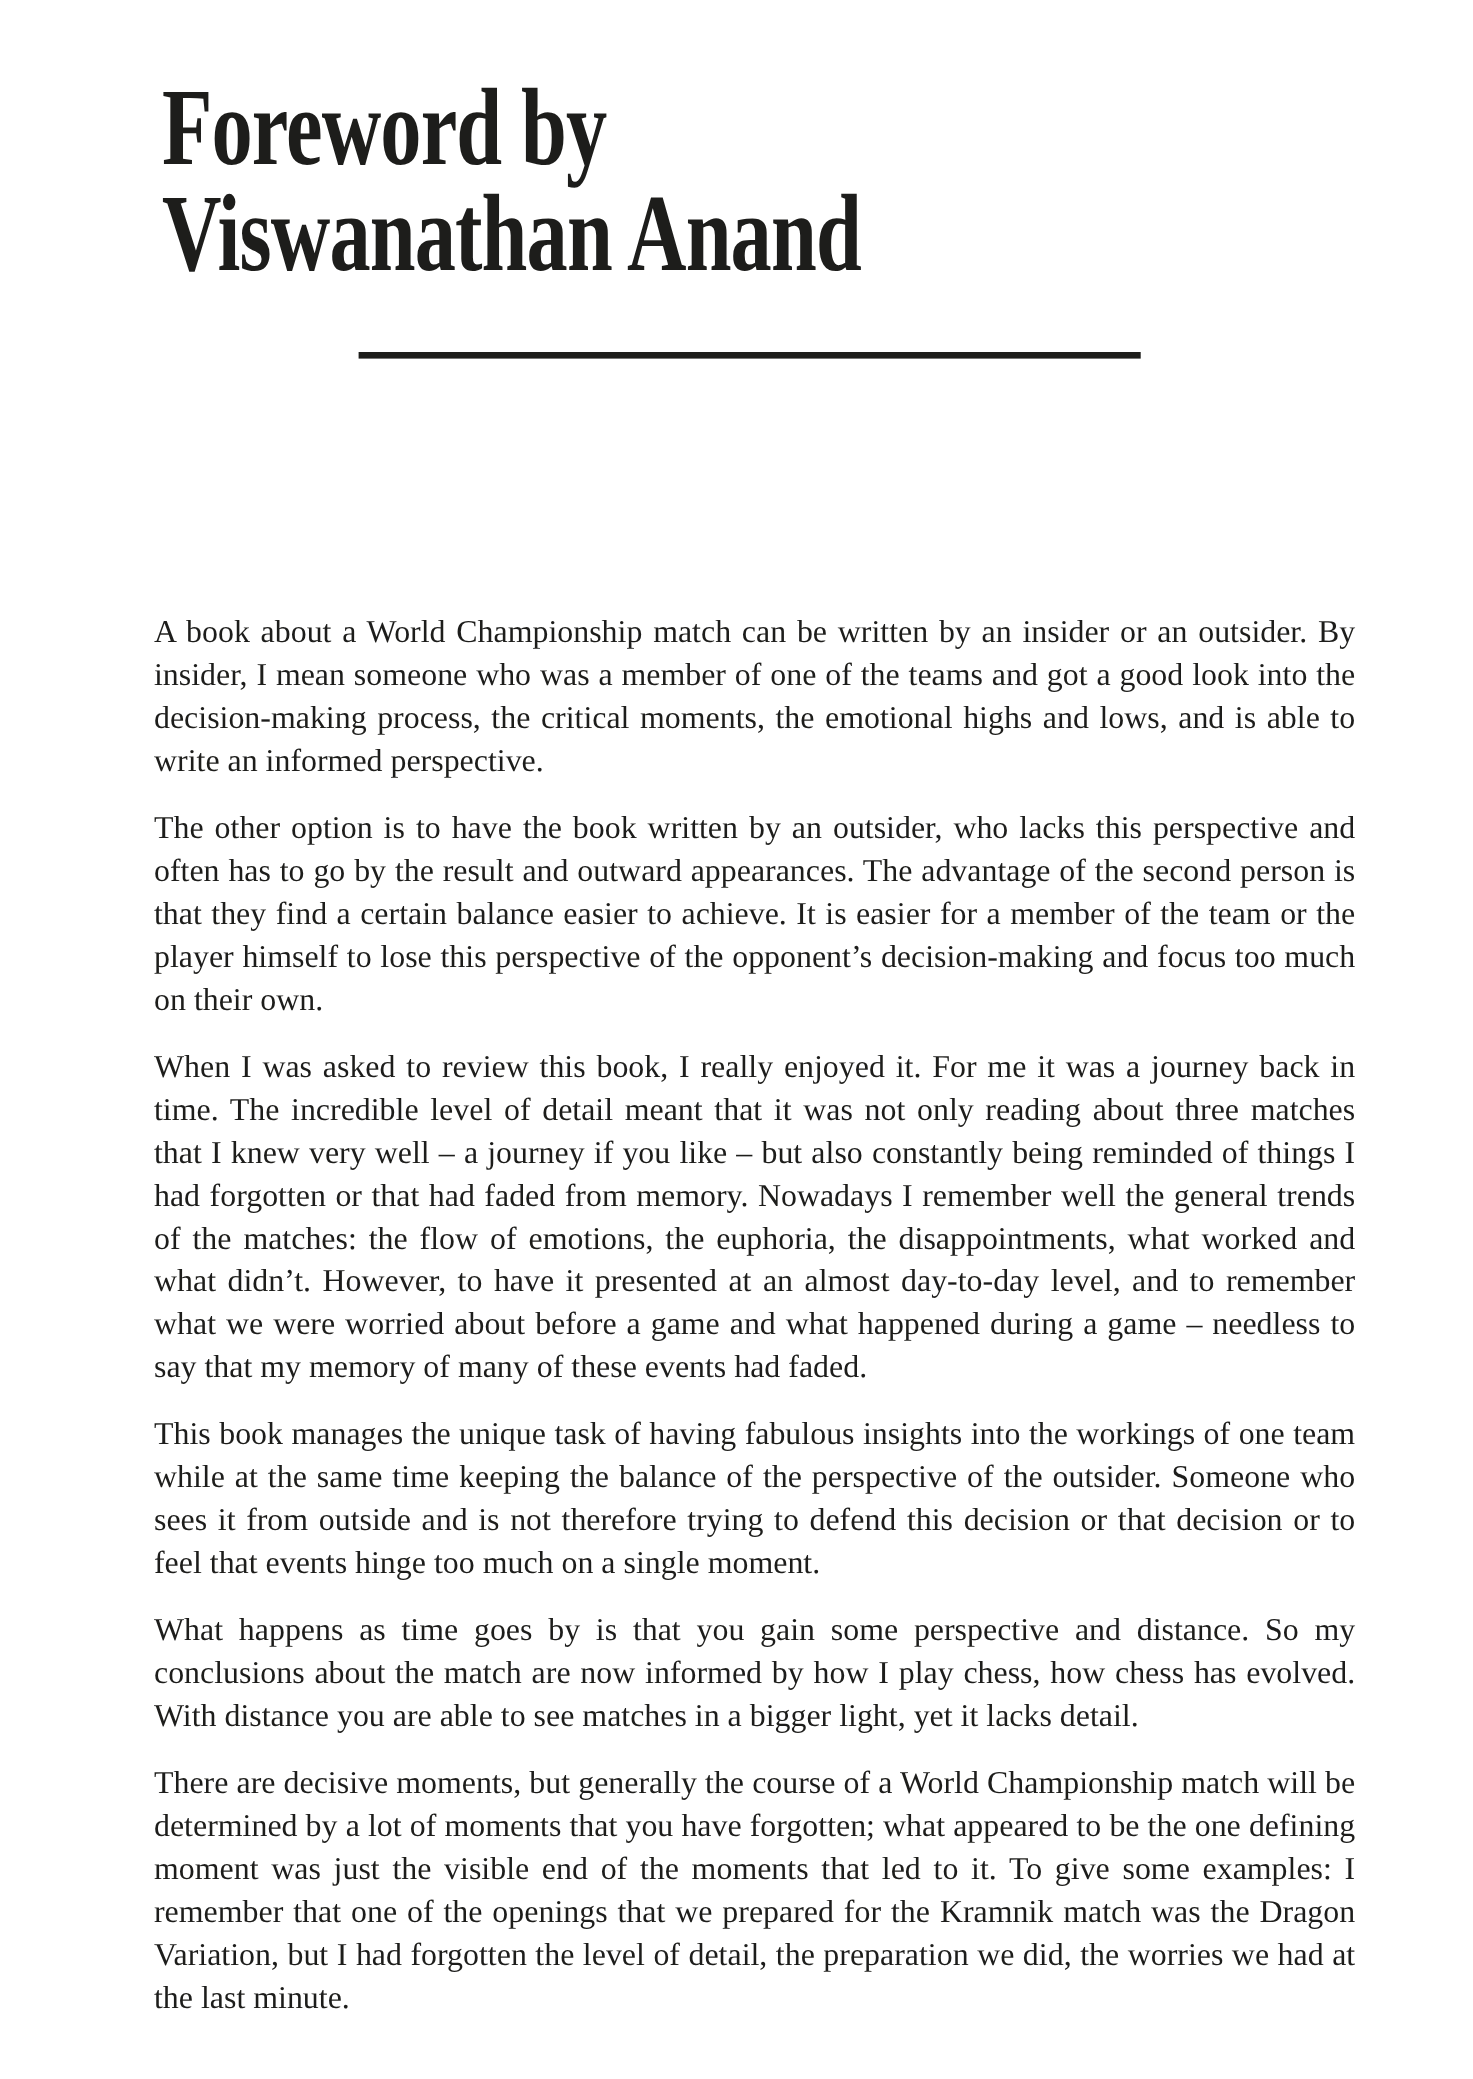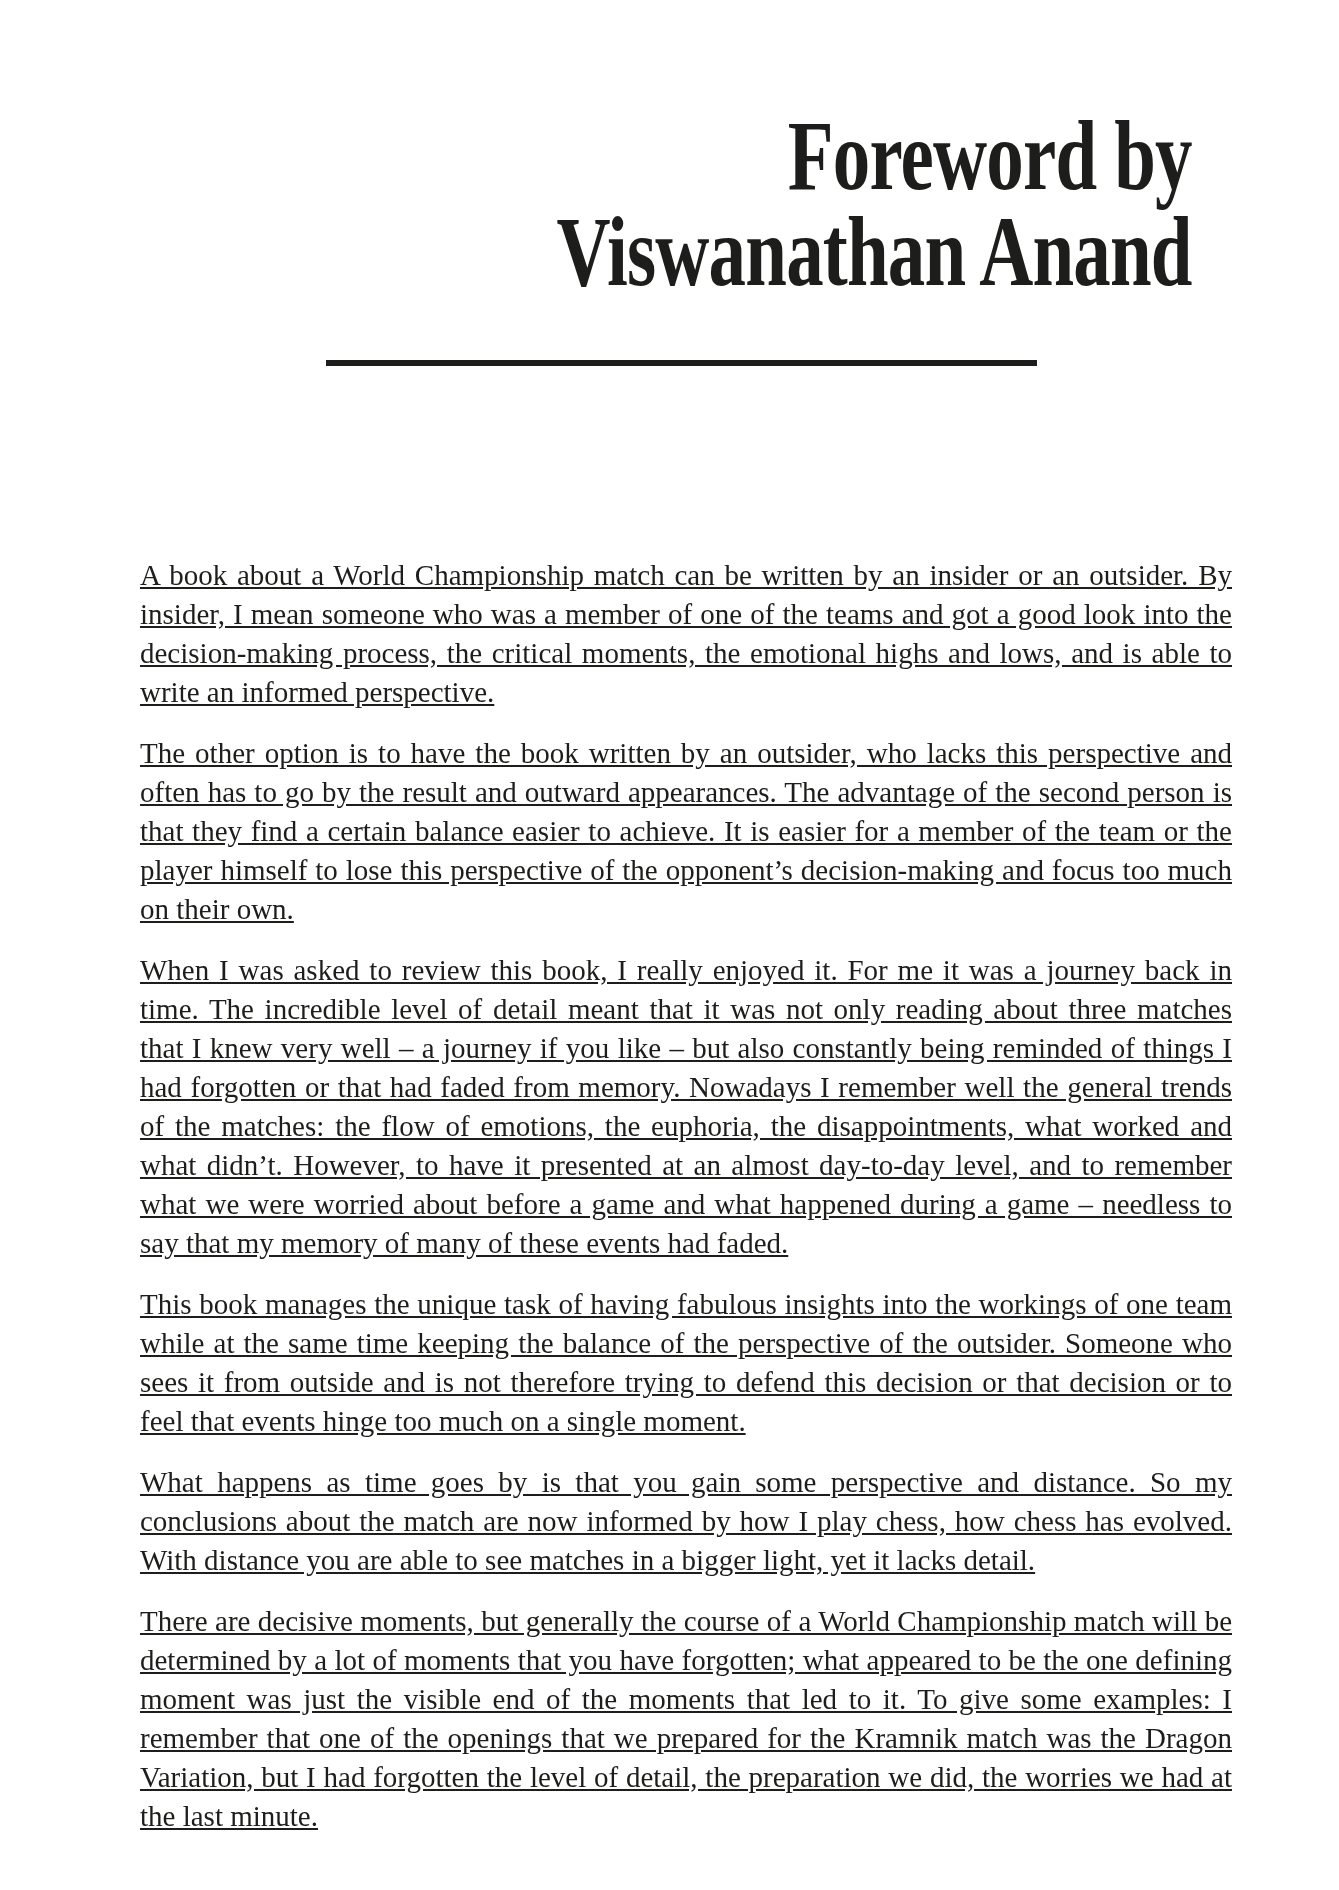--- a/index.html
+++ b/index.html
@@ -10,22 +10,22 @@
   }
   .page {
     position: relative;
     width: 1339px;
     height: 1890px;
     margin: 0 auto;
     background: #ffffff;
     overflow: hidden;
   }
   .title-block {
-    padding-top: 108px;
-    text-align: right;
+    padding-top: 68px;
+    text-align: left;
   }
   .title-line {
     display: block;
     font-size: 96px;
     line-height: 96px;
     font-weight: bold;
     white-space: nowrap;
     transform: scale(0.78, 1.04);
     transform-origin: 50% 50%;
     letter-spacing: -1px;
@@ -43,21 +43,20 @@
     top: 556px;
     left: 140px;
     width: 1092px;
   }
   .body-text p {
     font-size: 29px;
     line-height: 39px;
     text-align: justify;
     margin-bottom: 22px;
     color: #1d1d1b;
-    text-decoration: underline;
   }
   .body-text p:last-child { margin-bottom: 4px; }
 </style>
 </head>
 <body>
 
 <div class="page">
 
   <div class="title-block">
     <span class="title-line">Foreword by</span>

